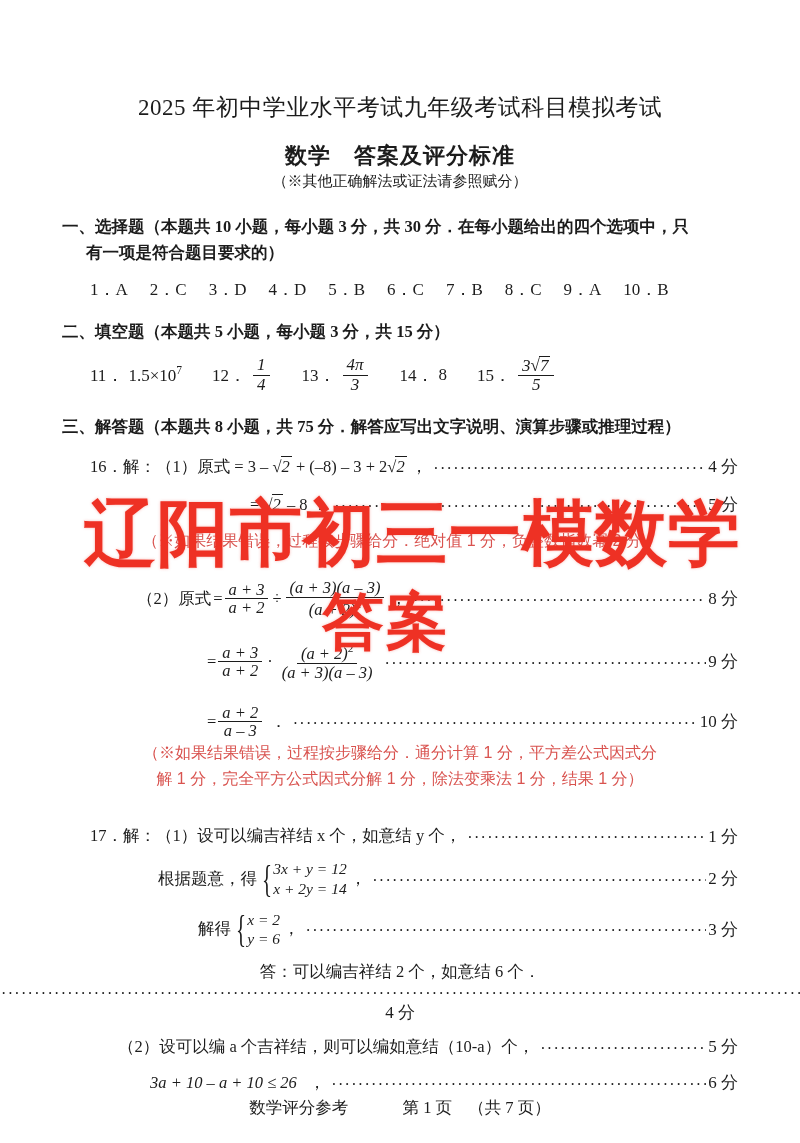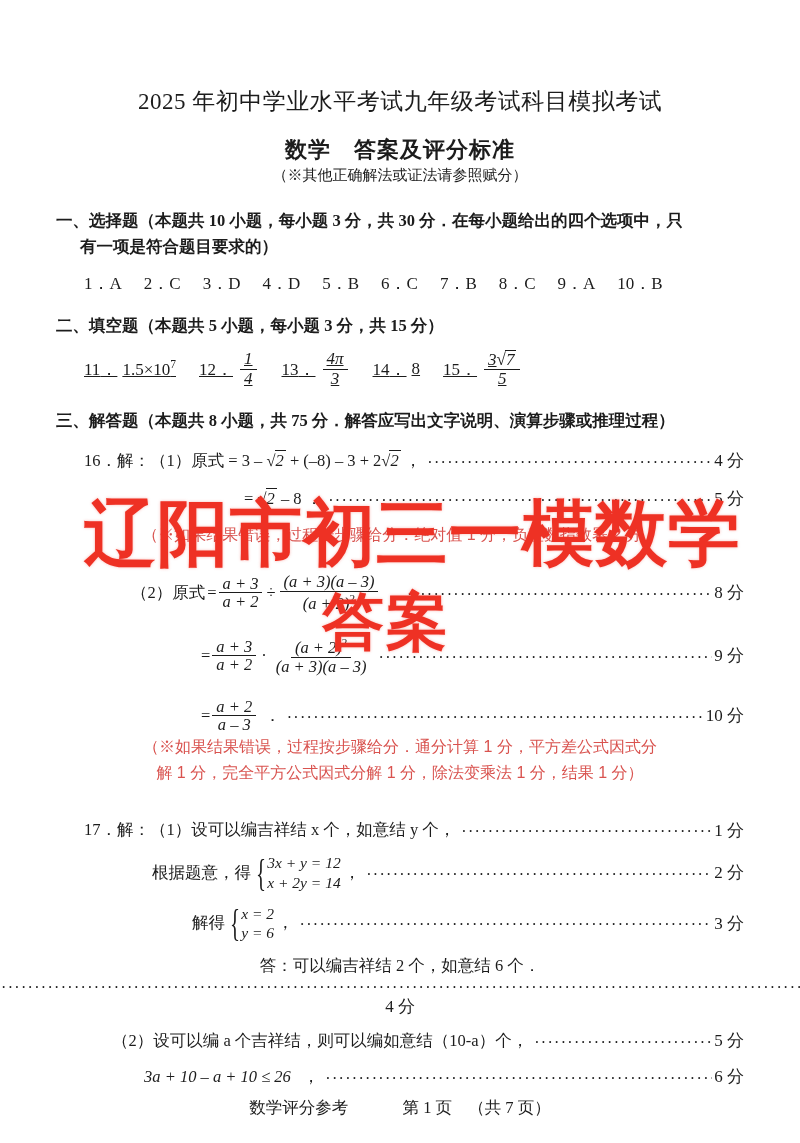--- a/index.html
+++ b/index.html
@@ -12,21 +12,21 @@
     height: 1143px;
     position: relative;
     overflow: hidden;
     font-family: "Liberation Serif", "DejaVu Serif", serif;
     color: #1c1c1c;
   }
   .page {
     position: relative;
     width: 800px;
     height: 1143px;
-    padding: 10px;
+    padding: 16px;
     box-sizing: border-box;
   }
 
   
   .title-block { text-align: center; padding-top: 78px; }
   .title-main {
     font-size: 23px;
     letter-spacing: 0.5px;
     line-height: 1.25;
     font-weight: 400;
@@ -68,23 +68,22 @@
   .choice-item { white-space: nowrap; margin-right: 22px; }
   .choice-item:last-child { margin-right: 0; }
 
   
   .blank-row {
     margin: 10px 46px 0 46px;
     padding-left: 28px;
     font-size: 17px;
     display: flex;
     align-items: center;
-    gap: 23px;
+    gap: 30px;
     height: 42px;
-    text-decoration: underline;
   }
   .blank-item { display: flex; align-items: center; white-space: nowrap; }
   .blank-item .lbl { margin-right: 5px; }
 
   
   .frac {
     display: inline-flex;
     flex-direction: column;
     align-items: center;
     vertical-align: middle;

